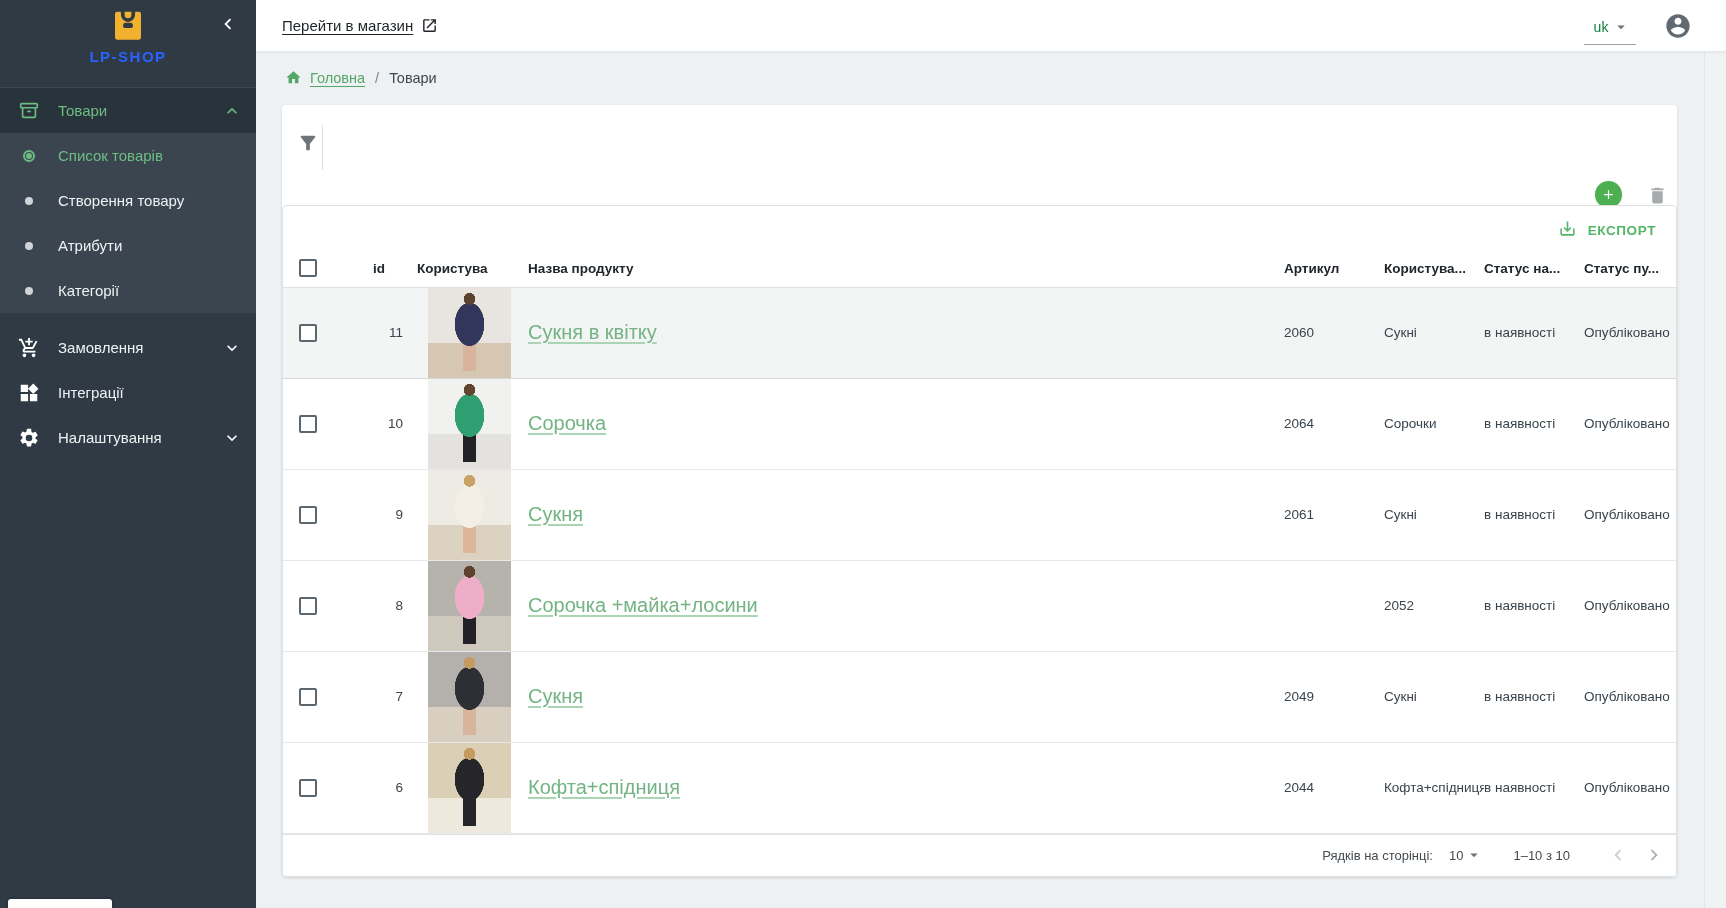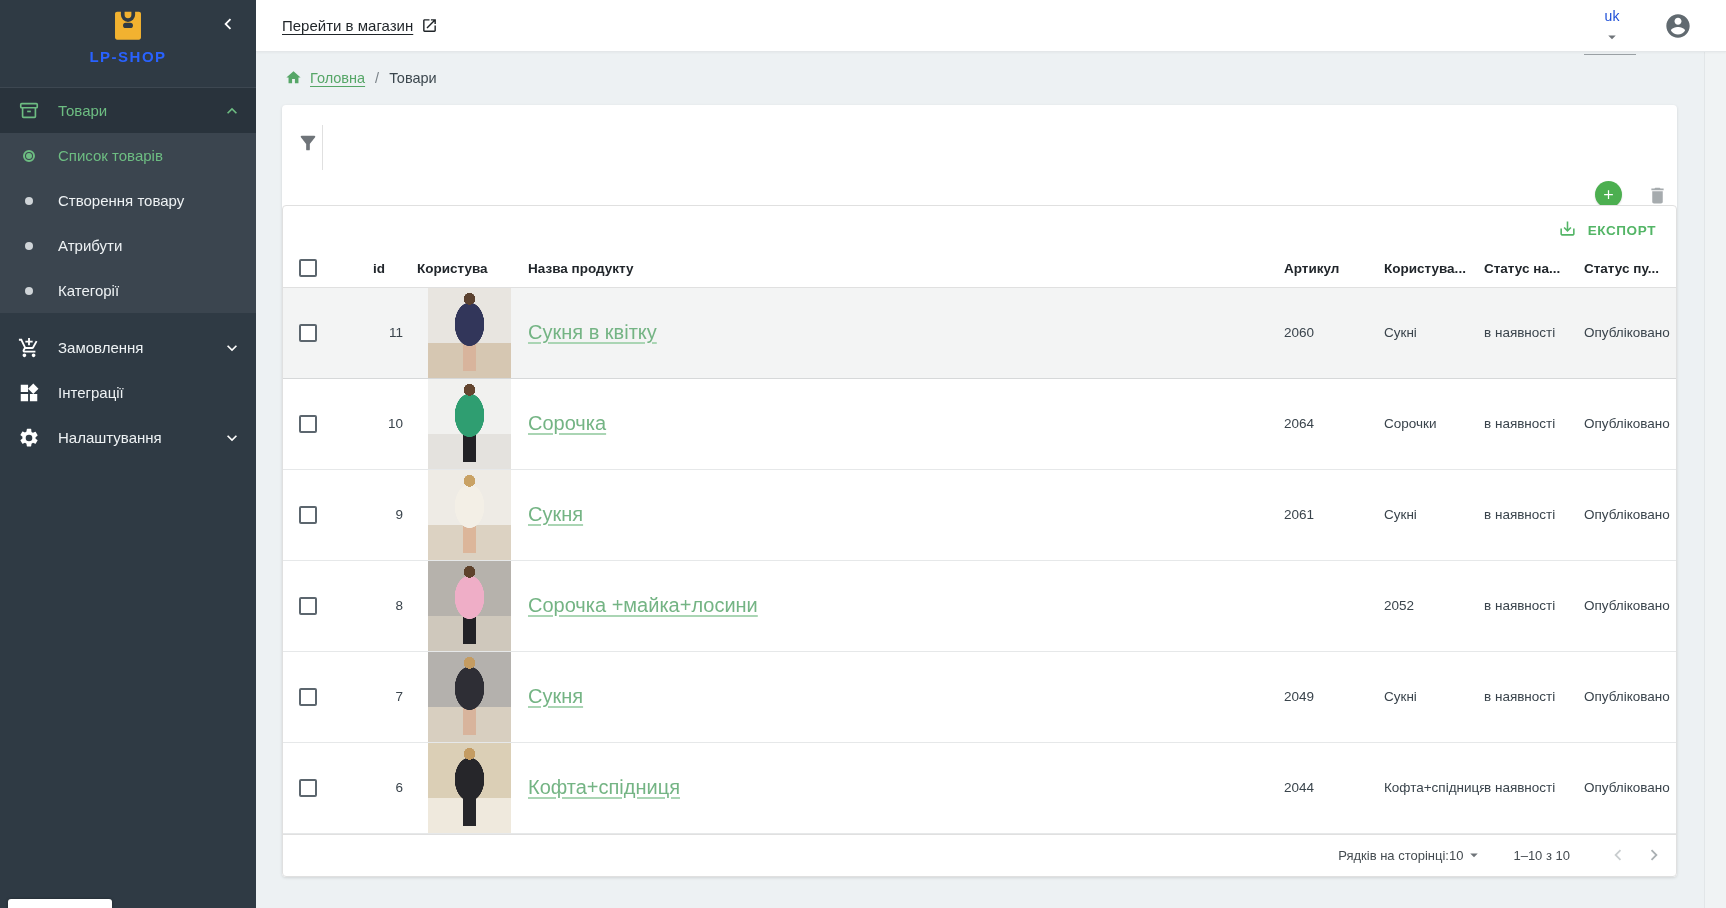--- a/index.html
+++ b/index.html
@@ -22,21 +22,21 @@
   .sub-item.active { color:#6dbd82; }
   .sub-item.active .bullet { width:12px; height:12px; flex:0 0 12px; background:transparent; border:2px solid #6dbd82; position:relative; margin-left:-2px; margin-right:23px; }
   .sub-item.active .bullet::after { content:""; position:absolute; left:1px; top:1px; width:6px; height:6px; border-radius:50%; background:#6dbd82; }
   .side-group { margin-top:12px; }
 
   
   .main { position:absolute; left:256px; top:0; right:0; bottom:0; }
   .topbar { position:relative; height:52px; background:#fff; border-bottom:1px solid #e4e7e9; display:flex; align-items:center; padding:0 34px 0 26px; z-index:4; box-shadow:0 1px 2px rgba(0,0,0,.04); }
   .store-link { display:flex; align-items:center; gap:8px; font-size:15px; color:#1f2428; text-decoration:underline; text-underline-offset:3px; cursor:pointer; }
   .topbar-right { margin-left:auto; display:flex; align-items:center; gap:28px; }
-  .lang-select { display:flex; align-items:center; gap:4px; font-size:14px; color:#1d4ed8; border-bottom:1px solid #9aa0a4; padding:2px 2px 8px 6px; min-width:52px; justify-content:center; cursor:pointer; position:relative; top:5px;flex-direction:column; }
+  .lang-select { display:flex; align-items:center; gap:4px; font-size:14px; color:#15803d; border-bottom:1px solid #9aa0a4; padding:2px 2px 8px 6px; min-width:52px; justify-content:center; cursor:pointer; position:relative; top:5px; }
   .avatar-btn { width:28px; height:28px; cursor:pointer; }
 
   .breadcrumb { height:51px; display:flex; align-items:center; padding-left:29px; font-size:14.5px; background:#edf1f3; gap:8px; }
   .bc-home { display:flex; align-items:center; }
   .bc-link { color:#56a667; text-decoration:underline; text-underline-offset:3px; cursor:pointer; }
   .bc-sep { color:#7a8288; padding:0 2px; }
   .bc-current { color:#3c474e; }
 
   .scroll-strip { position:absolute; right:0; top:52px; bottom:0; width:22px; background:#f0f3f4; border-left:1px solid #e2e6e8; z-index:3; }
 
@@ -66,21 +66,21 @@
   .thead .cell { font-weight:bold; font-size:13.5px; color:#21262b; }
   .thead .c-id { justify-content:flex-start; padding-left:46px; }
   .checkbox { width:18px; height:18px; border:2px solid #5c666e; border-radius:2px; background:#fff; display:inline-block; cursor:pointer; }
   .tbody { flex:1 1 auto; }
   .trow { height:91px; border-bottom:1px solid #e6e8e9; background:#fff; }
   .trow.highlight { background:#f3f4f4; border-bottom:1px solid #d6d8d9; }
   .thumb { width:83px; height:91px; margin-left:11px; flex:0 0 83px; }
   .plink { color:#74b484; font-size:20px; text-decoration:underline; text-underline-offset:3px; text-decoration-color:#aad5b4; cursor:pointer; }
 
   .pagination { height:43px; border-top:1px solid #e0e0e0; display:flex; align-items:center; justify-content:flex-end; padding-right:10px; font-size:13px; color:#444b50; }
-  .pg-label { margin-right:0; }
+  .pg-label { margin-right:16px; }
   .pg-select { display:flex; align-items:center; gap:2px; margin-right:30px; cursor:pointer; }
   .pg-range { margin-right:24px; }
   .pg-btn { width:24px; height:24px; display:flex; align-items:center; justify-content:center; margin-left:12px; }
 
   
   .captcha-badge { position:absolute; left:8px; bottom:-19px; width:104px; height:28px; background:#fff; border-radius:3px; box-shadow:0 0 3px rgba(0,0,0,.35); z-index:9; padding:4px 0 0 8px; }
 </style>
 </head>
 <body>
 

